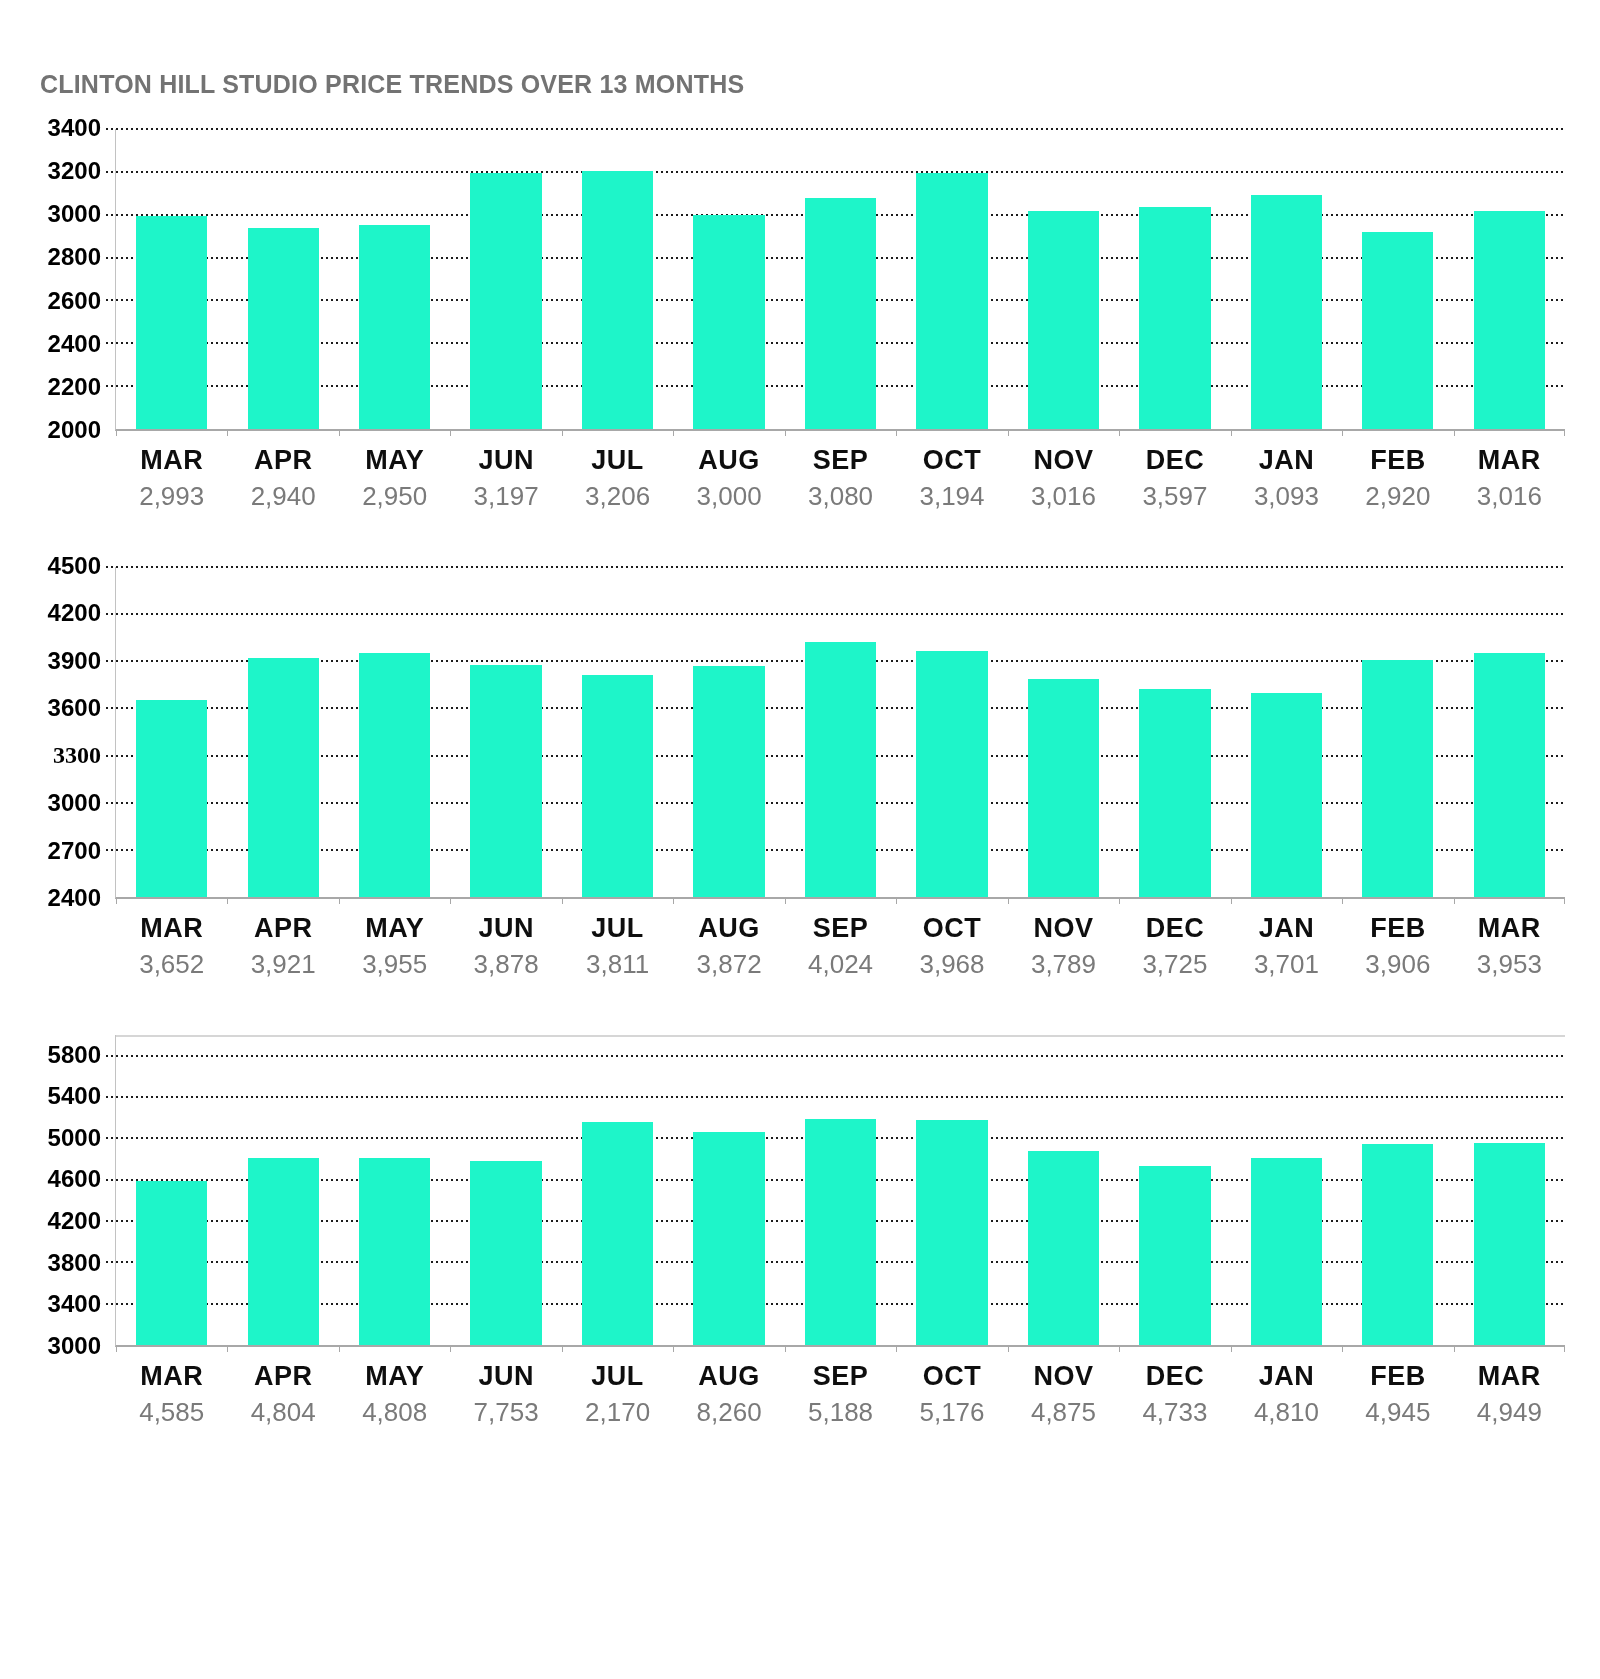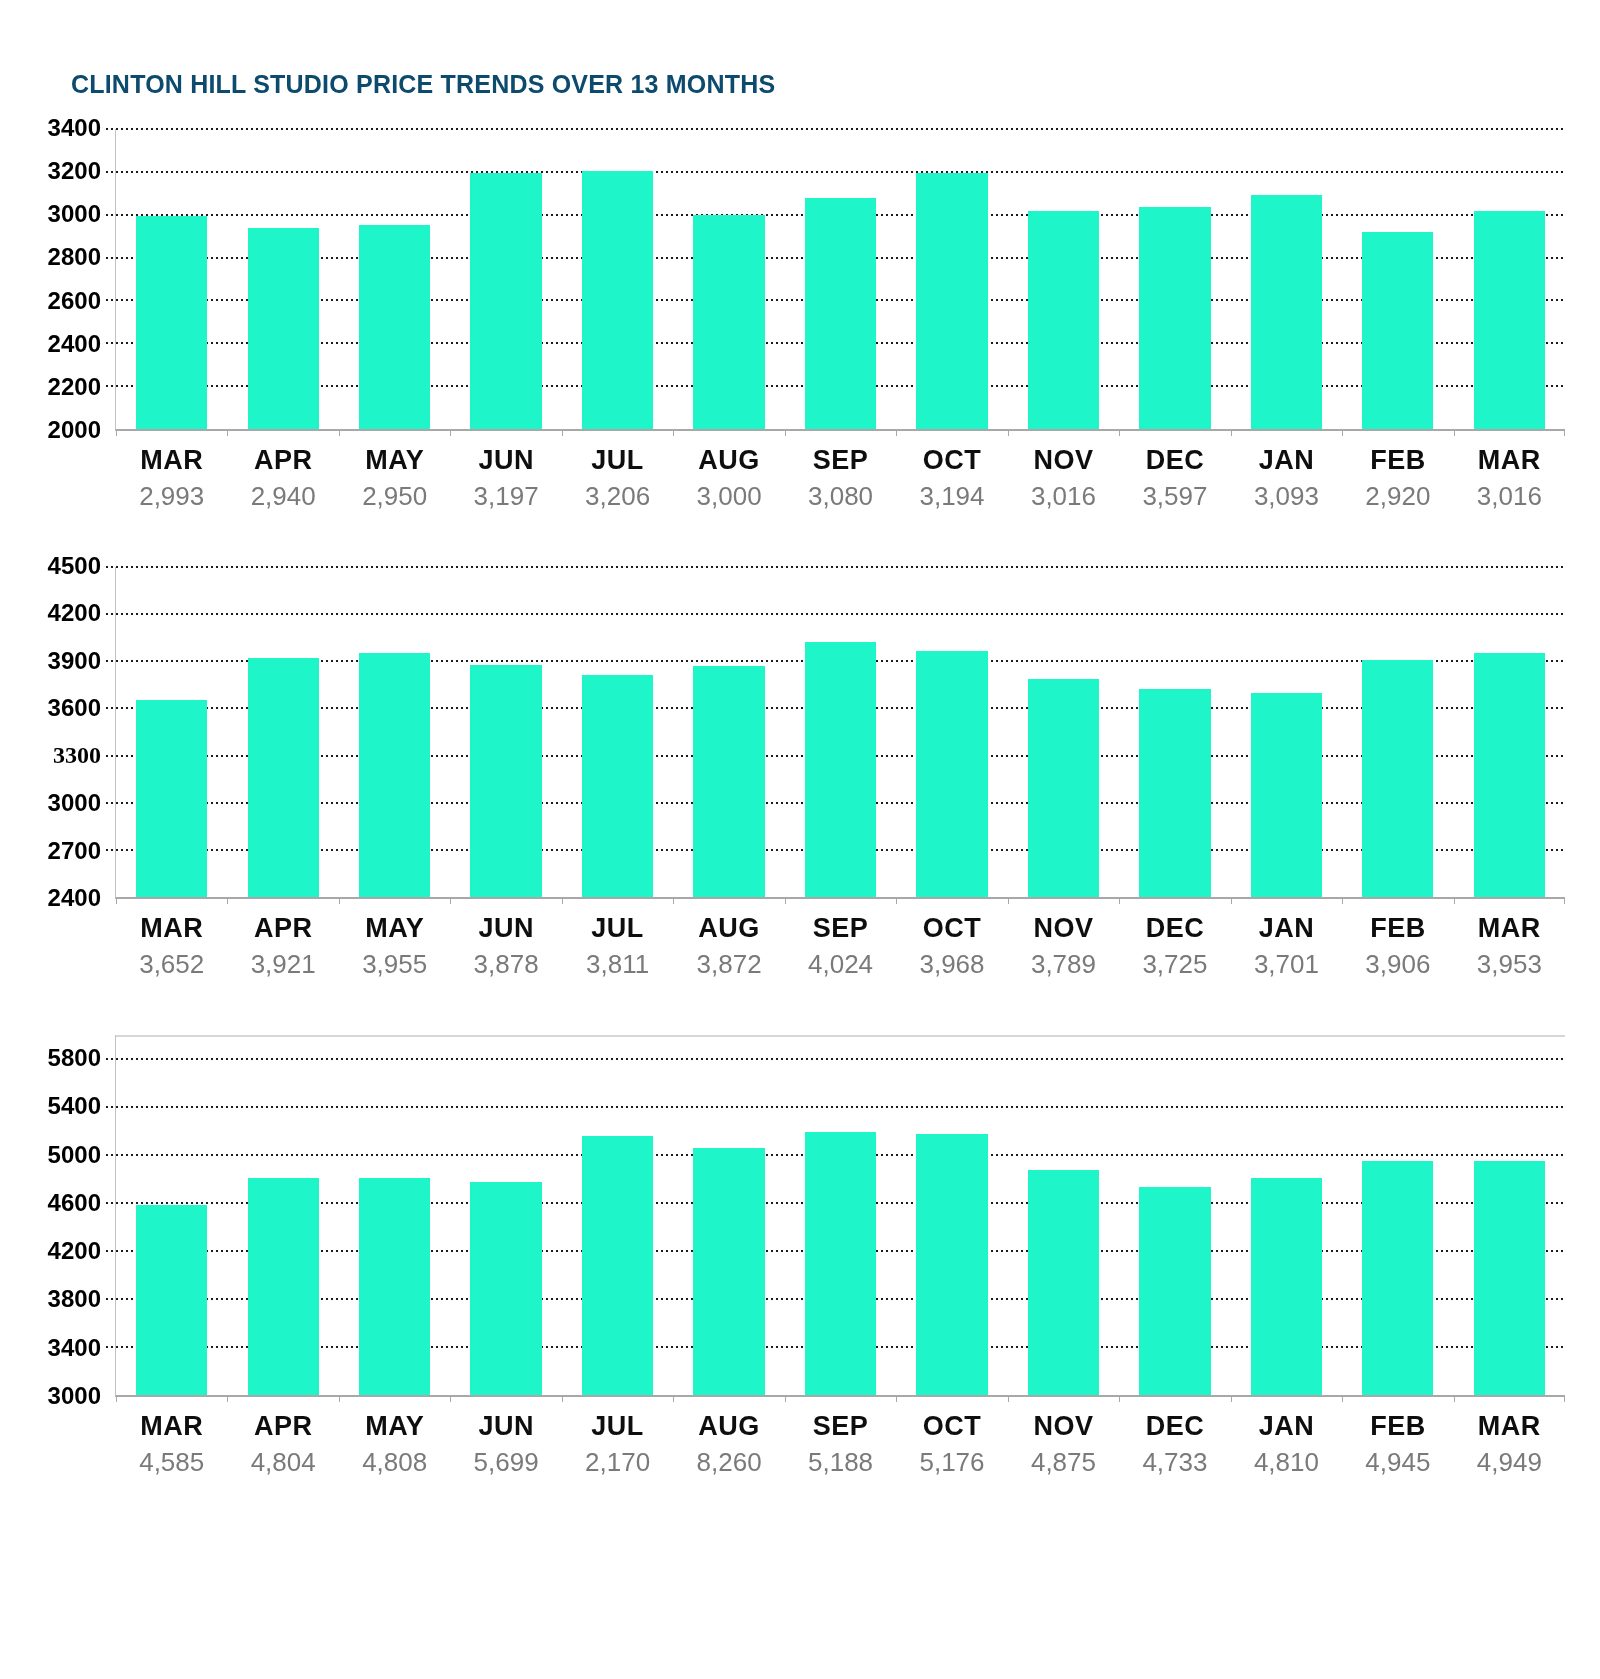--- a/index.html
+++ b/index.html
@@ -12,29 +12,29 @@
     width: 1600px;
     height: 1679px;
     box-sizing: border-box;
     padding: 70px 35px 0 35px;
     overflow: hidden;
   }
   .chart-block { margin-bottom: 55px; }
   .chart-title {
     font-size: 25px;
     font-weight: 700;
-    color: #0c4a6e;
+    color: #737373;
     letter-spacing: 0.2px;
-    margin: 0 0 30px 36px;
+    margin: 0 0 30px 5px;
   }
   .c2 .chart-title { margin-bottom: 55px; }
   .chart-row { display: flex; }
   .c0 .chart-row { height: 302px; }
   .c1 .chart-row { height: 332px; }
-  .c2 .chart-row { height: 362px; }
+  .c2 .chart-row { height: 312px; }
   .y-axis {
     position: relative;
     width: 80px;
     flex: 0 0 80px;
   }
   .y-tick {
     position: absolute;
     right: 14px;
     transform: translateY(-54%);
     font-size: 24px;
@@ -378,21 +378,21 @@
           <div class="label-cell">
             <div class="month">APR</div>
             <div class="value">4,804</div>
           </div>
           <div class="label-cell">
             <div class="month">MAY</div>
             <div class="value">4,808</div>
           </div>
           <div class="label-cell">
             <div class="month">JUN</div>
-            <div class="value">5,699</div>
+            <div class="value">7,753</div>
           </div>
           <div class="label-cell">
             <div class="month">JUL</div>
             <div class="value">2,170</div>
           </div>
           <div class="label-cell">
             <div class="month">AUG</div>
             <div class="value">8,260</div>
           </div>
           <div class="label-cell">

